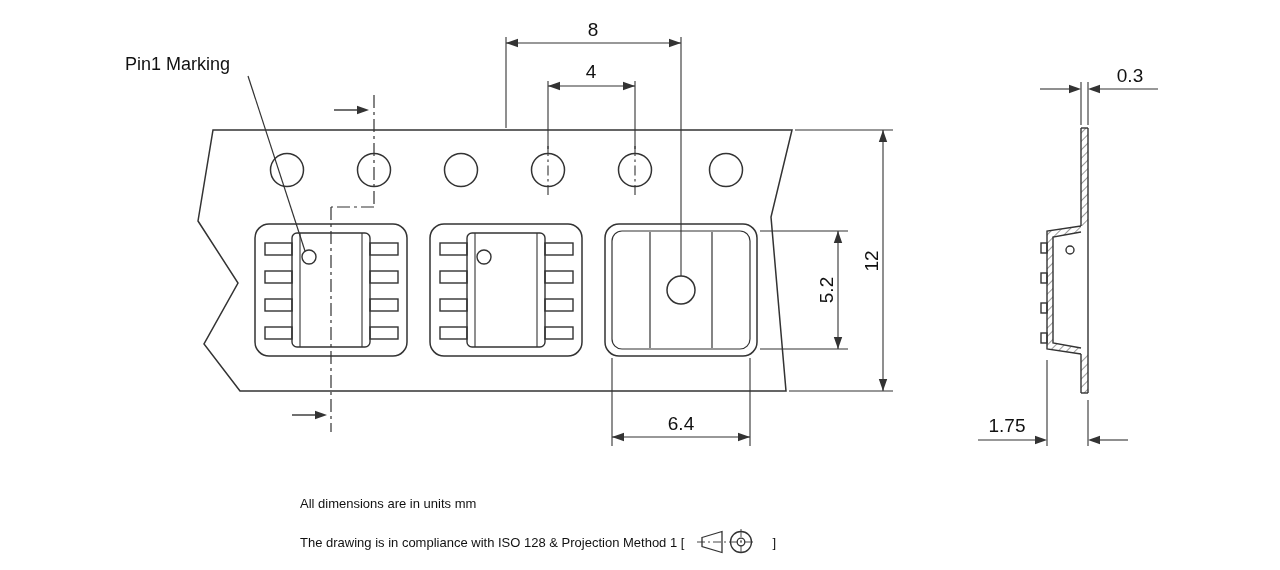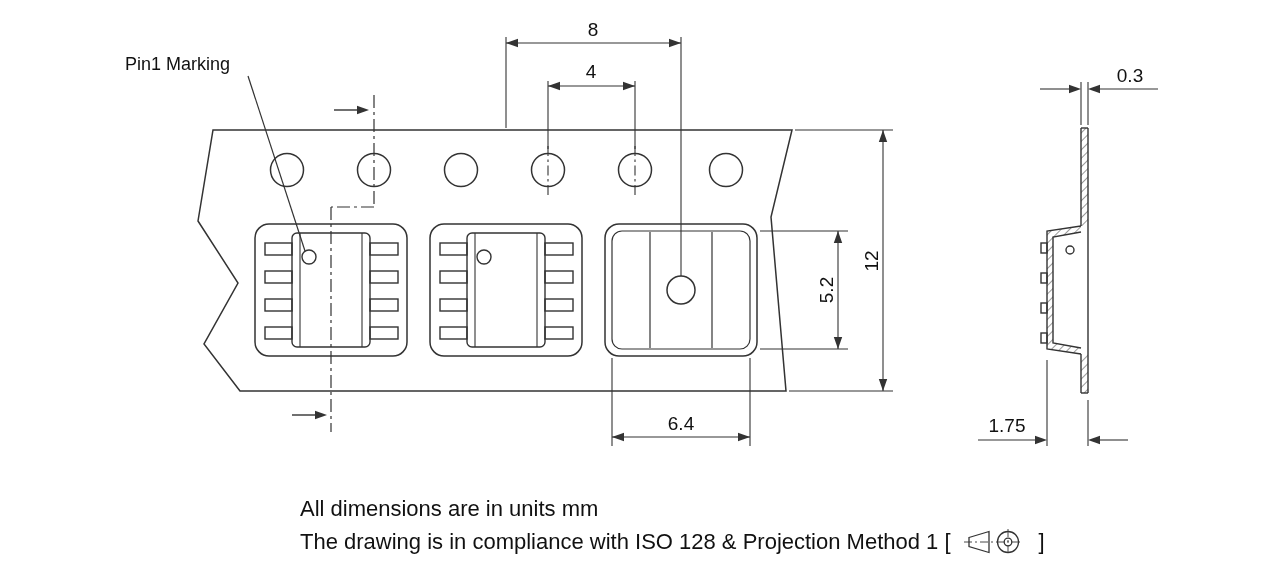--- a/index.html
+++ b/index.html
@@ -11,21 +11,21 @@
     overflow: hidden;
     font-family: "Liberation Sans", sans-serif;
   }
   svg text {
     font-family: "Liberation Sans", sans-serif;
     fill: #111111;
   }
   .note {
     position: absolute;
     left: 300px;
-    font-size: 22px;
+    font-size: 13px;
     color: #111111;
     white-space: nowrap;
   }
   .note-row { display: flex; align-items: center; gap: 12px; }
 </style>
 </head>
 <body>
 
 <div class="canvas">
 

